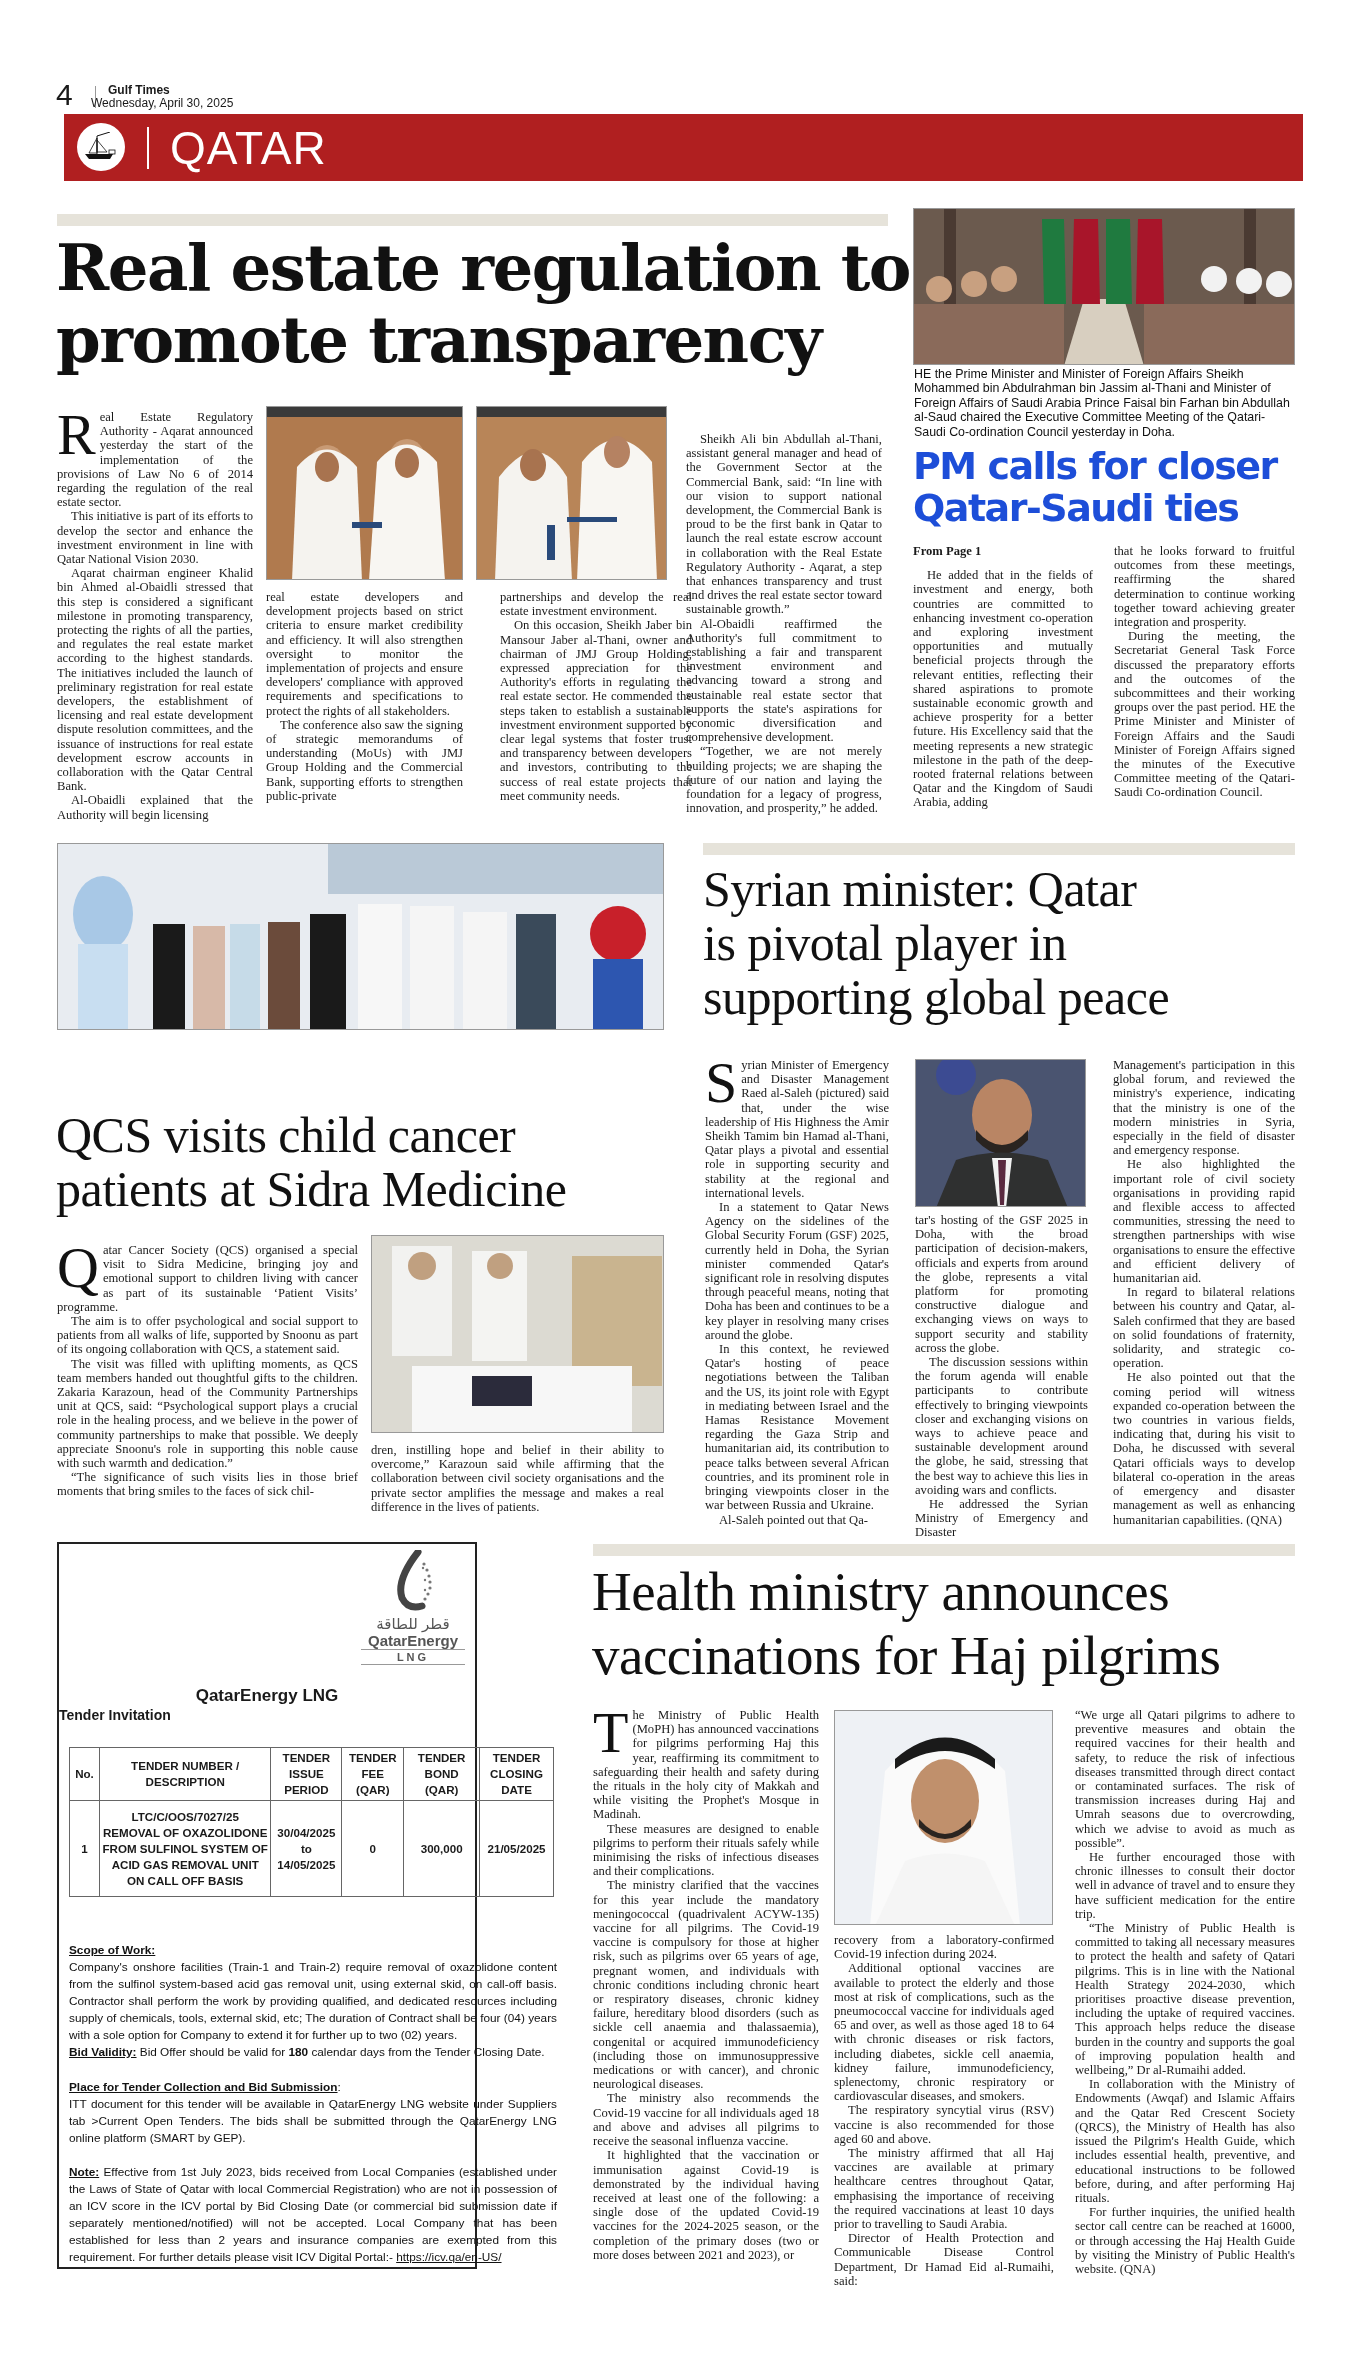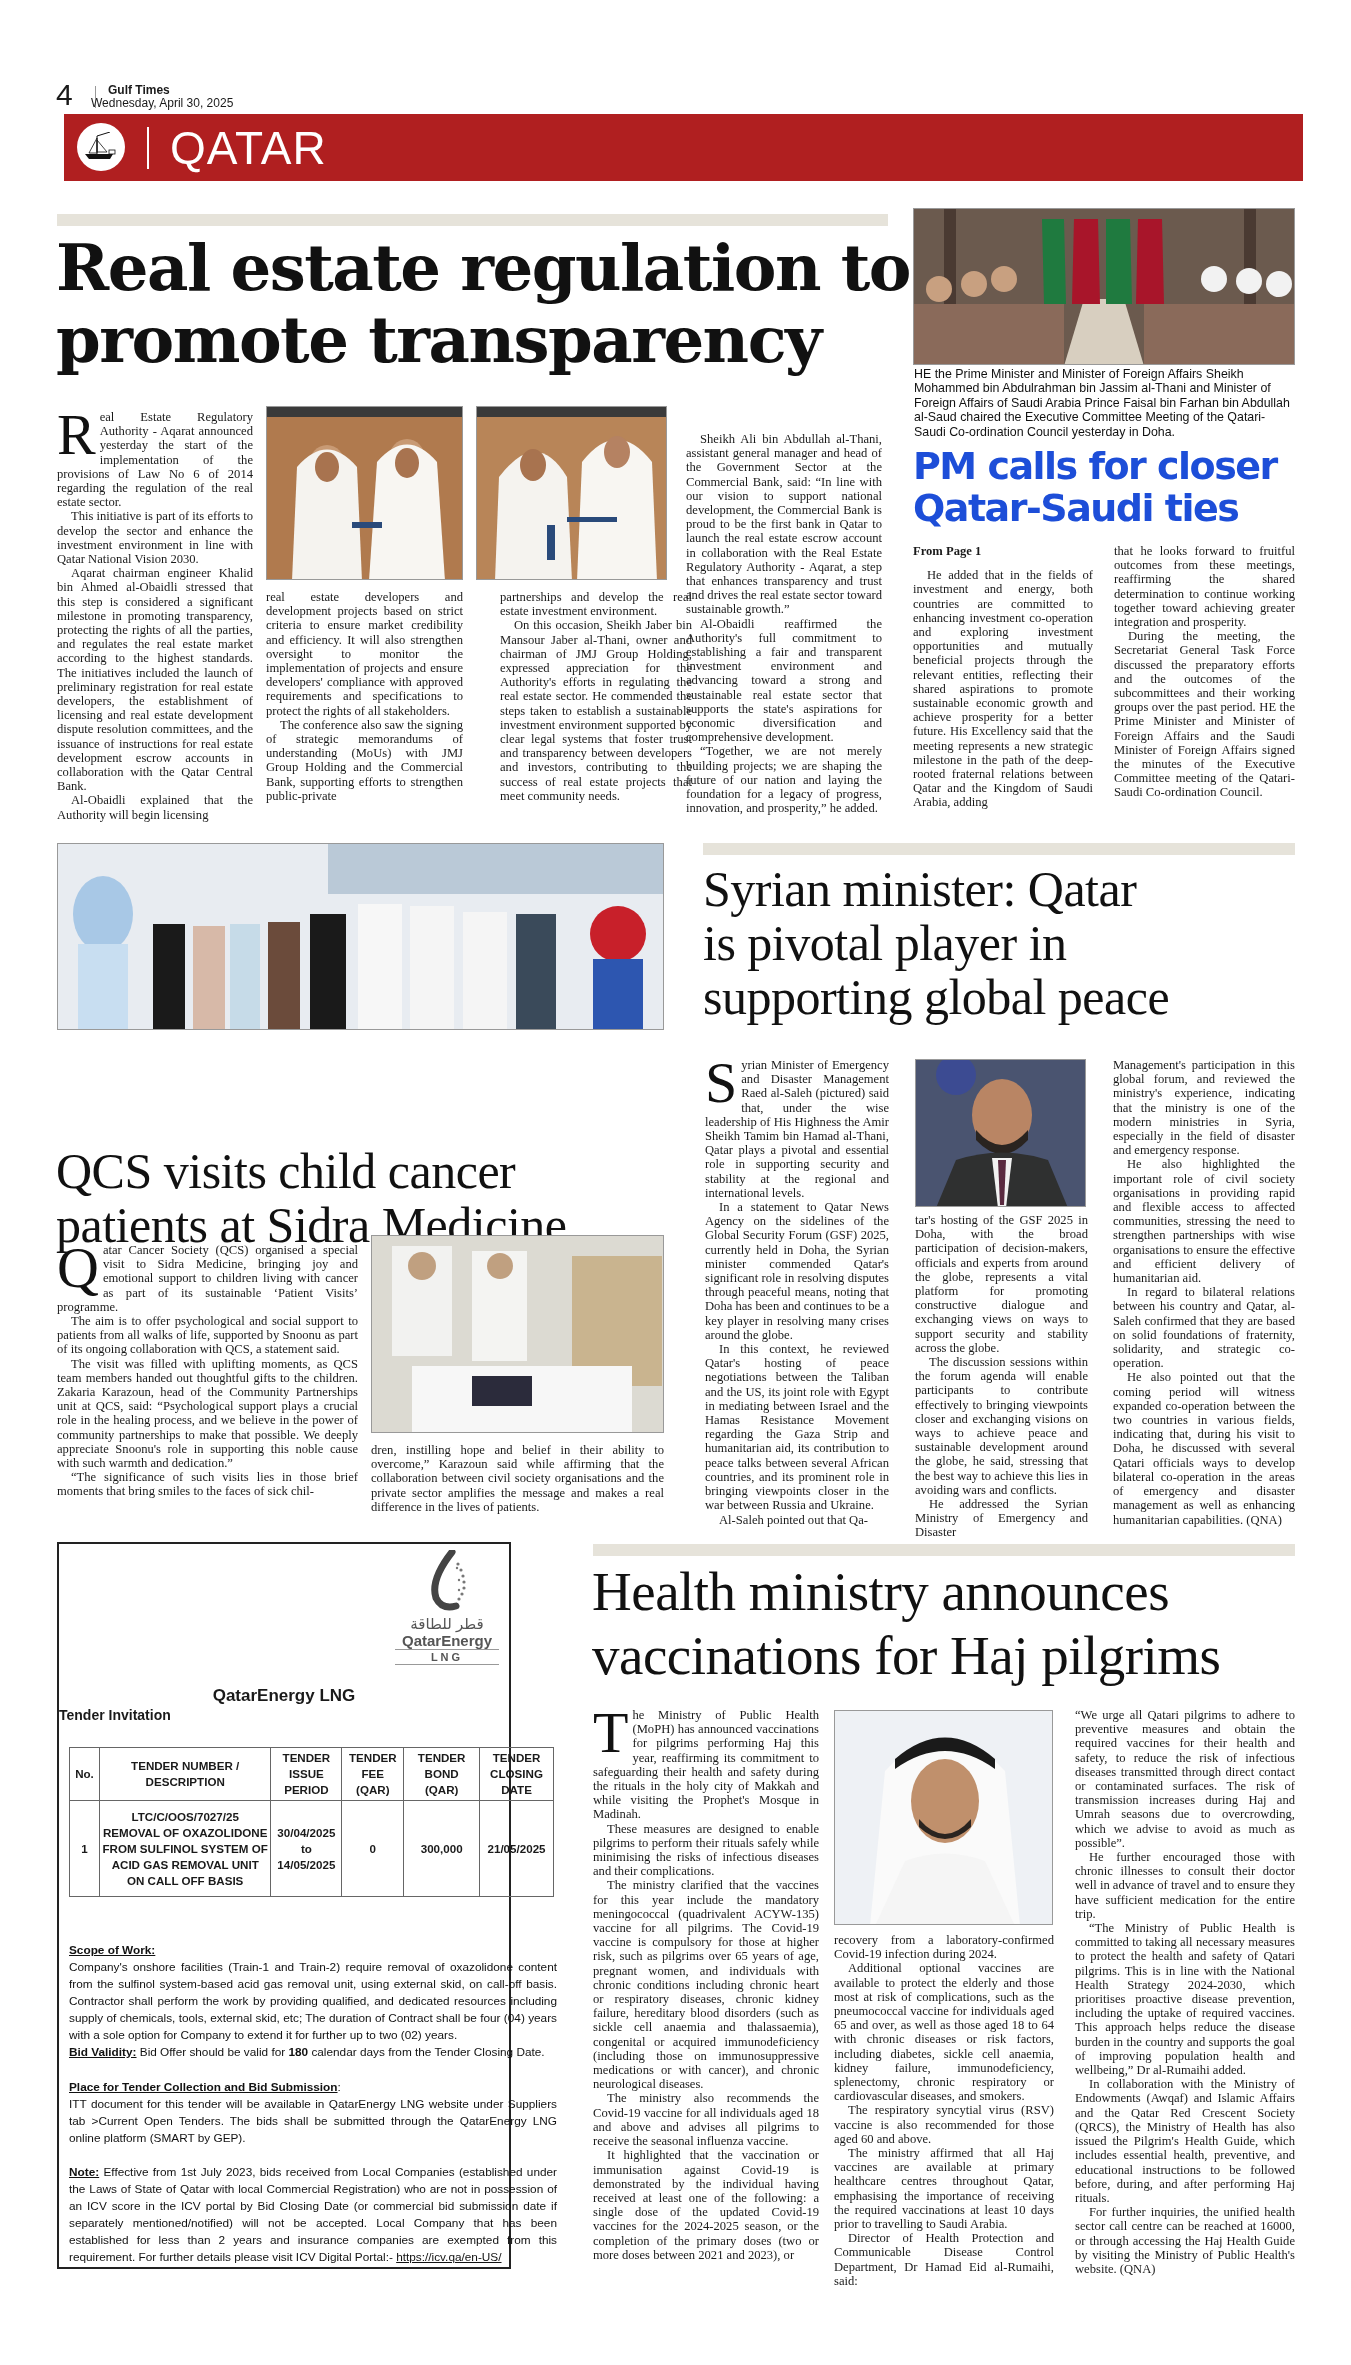--- a/index.html
+++ b/index.html
@@ -28,21 +28,21 @@
   .col { font-family: "Liberation Serif", serif; font-size: 12.6px; line-height: 14.2px; text-align: justify; hyphens: auto; color: #1a1a1a; }
   .col p { text-indent: 14px; }
   .col p.first { text-indent: 0; }
   .dropcap { float: left; font-family: "Liberation Serif", serif; font-size: 58px; line-height: 46px; margin: 2px 4px 0 0; color: #111; }
 
   .caption { font-family: "Liberation Sans", sans-serif; font-size: 12.4px; line-height: 14.4px; color: #111; }
 
   .photo { position: absolute; border: 1px solid #999; overflow: hidden; }
 
   
-  .ad-box { left: 57px; top: 1542px; width: 454px; height: 727px; border: 2px solid #222; background: #fff; }
+  .ad-box { left: 57px; top: 1542px; width: 420px; height: 727px; border: 2px solid #222; background: #fff; }
   .ad-title { font-family: "Liberation Sans", sans-serif; font-weight: bold; font-size: 17px; text-align: center; }
   .ad-sub { font-family: "Liberation Sans", sans-serif; font-weight: bold; font-size: 14px; text-align: left; }
   .ad-table { position: absolute; left: 10px; top: 203px; width: 485px; border-collapse: collapse; font-family: "Liberation Sans", sans-serif; font-weight: bold; font-size: 11.6px; }
   .ad-table th, .ad-table td { border: 1px solid #666; text-align: center; vertical-align: middle; padding: 2px; line-height: 16px; }
   .ad-body { position: absolute; left: 10px; width: 488px; font-family: "Liberation Sans", sans-serif; font-size: 11.8px; line-height: 17px; text-align: justify; color: #111; }
   .ad-body .lbl { font-weight: bold; text-decoration: underline; }
   .ad-body .link { text-decoration: underline; }
 </style>
 </head>
 <body>
@@ -166,21 +166,21 @@
     <rect x="252" y="70" width="36" height="117" fill="#1a1a1a"></rect>
     <rect x="300" y="60" width="44" height="127" fill="#f7f7f7"></rect>
     <rect x="352" y="62" width="44" height="125" fill="#f5f5f5"></rect>
     <rect x="405" y="68" width="44" height="119" fill="#f5f5f5"></rect>
     <rect x="458" y="70" width="40" height="117" fill="#3a4a5a"></rect>
     <circle cx="560" cy="90" r="28" fill="#c8202a"></circle>
     <rect x="535" y="115" width="50" height="72" fill="#2d56b0"></rect>
   </svg>
 </div>
 
-<div class="abs hl-serif" style="left:56px; top:1108px; width:620px; font-size:50px; line-height:54px;margin-top:36px;">
+<div class="abs hl-serif" style="left:56px; top:1108px; width:620px; font-size:50px; line-height:54px;">
   <div>QCS visits child cancer</div>
   <div>patients at Sidra Medicine</div>
 </div>
 
 <div class="abs col" style="left:57px; top:1243px; width:301px;">
   <span class="dropcap">Q</span>
   <p class="first">atar Cancer Society (QCS) organised a special visit to Sidra Medicine, bringing joy and emotional support to children living with cancer as part of its sustainable ‘Patient Visits’ programme.</p>
   <p>The aim is to offer psychological and social support to patients from all walks of life, supported by Snoonu as part of its ongoing collaboration with QCS, a statement said.</p>
   <p>The visit was filled with uplifting moments, as QCS team members handed out thoughtful gifts to the children. Zakaria Karazoun, head of the Community Partnerships unit at QCS, said: “Psychological support plays a crucial role in the healing process, and we believe in the power of community partnerships to make that possible. We deeply appreciate Snoonu's role in supporting this noble cause with such warmth and dedication.”</p>
   <p>“The significance of such visits lies in those brief moments that bring smiles to the faces of sick chil-</p>

